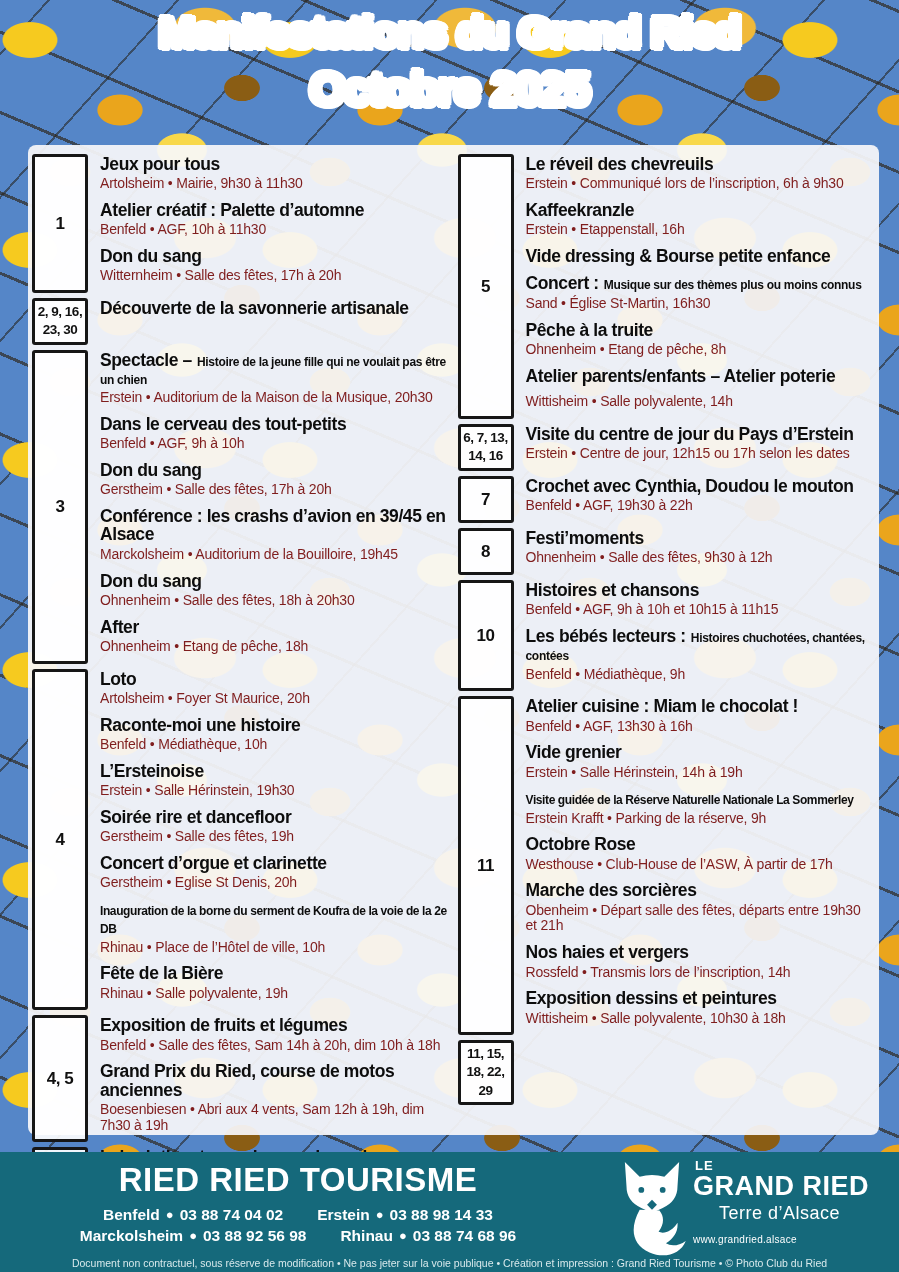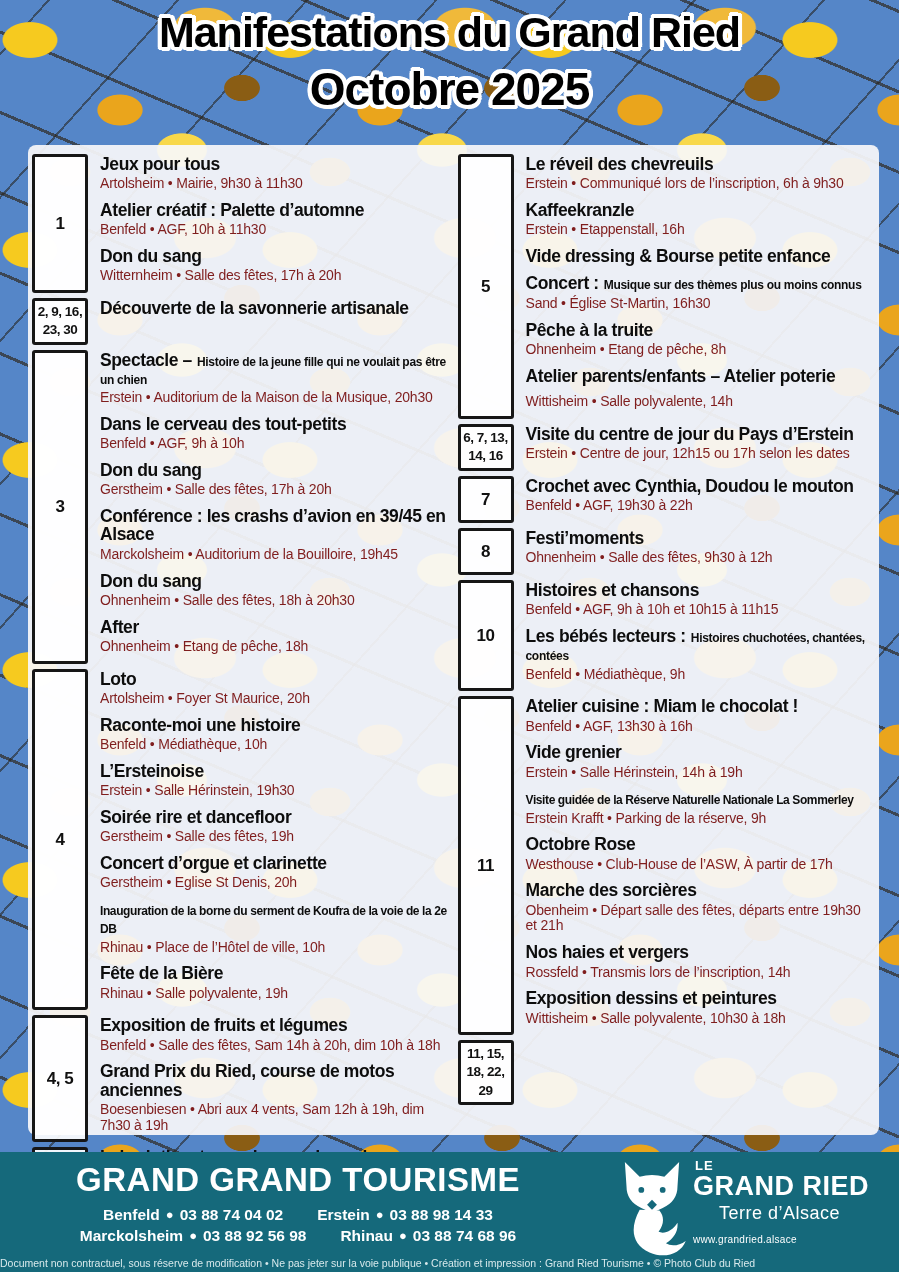--- a/index.html
+++ b/index.html
@@ -24,22 +24,22 @@
   }
   
   .header{position:absolute;top:10px;left:0;width:100%;text-align:center;z-index:2;}
   .title, .subtitle{
     font-weight:800;letter-spacing:-1px;line-height:1.05;margin:0;
     text-shadow:
       -3px -3px 0 #fff, 3px -3px 0 #fff, -3px 3px 0 #fff, 3px 3px 0 #fff,
       -4px 0 0 #fff, 4px 0 0 #fff, 0 -4px 0 #fff, 0 4px 0 #fff,
       -2px -4px 0 #fff, 2px 4px 0 #fff, -4px 2px 0 #fff, 4px -2px 0 #fff;
   }
-  .title{font-size:43px;color:#000000;}
-  .subtitle{font-size:46px;color:#000000;margin-top:10px;}
+  .title{font-size:43px;color:#ffffff;}
+  .subtitle{font-size:46px;color:#ffffff;margin-top:10px;}
   
   .panel{
     position:absolute;left:28px;top:145px;width:851px;height:990px;
     background:rgba(247,247,250,0.93);border-radius:8px;z-index:2;
     display:flex;gap:10px;padding:9px 6px 8px 4px;box-sizing:border-box;
   }
   .col{flex:1;display:flex;flex-direction:column;min-width:0;}
   .group{display:flex;align-items:stretch;margin-bottom:5px;}
   .datebox{
     width:56px;min-width:56px;box-sizing:border-box;
@@ -63,21 +63,21 @@
   .f-row{display:flex;justify-content:center;gap:34px;margin-top:3px;}
   .f-contact{white-space:nowrap;}
   .f-dot{margin:0 6px;font-size:13px;vertical-align:1px;}
   .f-right{position:absolute;right:16px;top:4px;width:268px;height:108px;}
   .fox{position:absolute;left:0;top:2px;}
   .logo-text{position:absolute;left:78px;top:2px;text-align:left;}
   .logo-le{font-size:13px;font-weight:700;letter-spacing:1px;margin-left:2px;}
   .logo-name{font-size:27px;font-weight:800;letter-spacing:.5px;line-height:1.0;}
   .logo-tag{font-size:18px;margin-top:3px;margin-left:26px;letter-spacing:.5px;}
   .logo-site{position:absolute;left:78px;top:78px;font-size:10px;letter-spacing:.3px;}
-  .legal{position:absolute;bottom:3px;left:0;right:0;text-align:left;font-size:10.5px;color:#d8e9ec;}
+  .legal{position:absolute;bottom:3px;left:0;right:0;text-align:center;font-size:10.5px;color:#d8e9ec;}
 </style>
 </head>
 <body>
 
 <div class="bg-leaves"></div>
 
 <div class="header">
   <div class="title">Manifestations du Grand Ried</div>
   <div class="subtitle">Octobre 2025</div>
 </div>
@@ -299,21 +299,21 @@
         </div>
       </div>
       <div class="group">
         <div class="datebox long">11, 15, 18, 22, 29</div>
       </div>
     </div>
 </div>
 
 <div class="footer">
   <div class="f-left">
-    <div class="f-title">GRAND GRAND TOURISME</div>
+    <div class="f-title">RIED RIED TOURISME</div>
     <div class="f-contacts">
       <div class="f-row">
         <span class="f-contact"><b>Benfeld</b><span class="f-dot">●</span><span>03 88 74 04 02</span></span>
         <span class="f-contact"><b>Erstein</b><span class="f-dot">●</span><span>03 88 98 14 33</span></span>
       </div>
       <div class="f-row">
         <span class="f-contact"><b>Marckolsheim</b><span class="f-dot">●</span><span>03 88 92 56 98</span></span>
         <span class="f-contact"><b>Rhinau</b><span class="f-dot">●</span><span>03 88 74 68 96</span></span>
       </div>
     </div>

